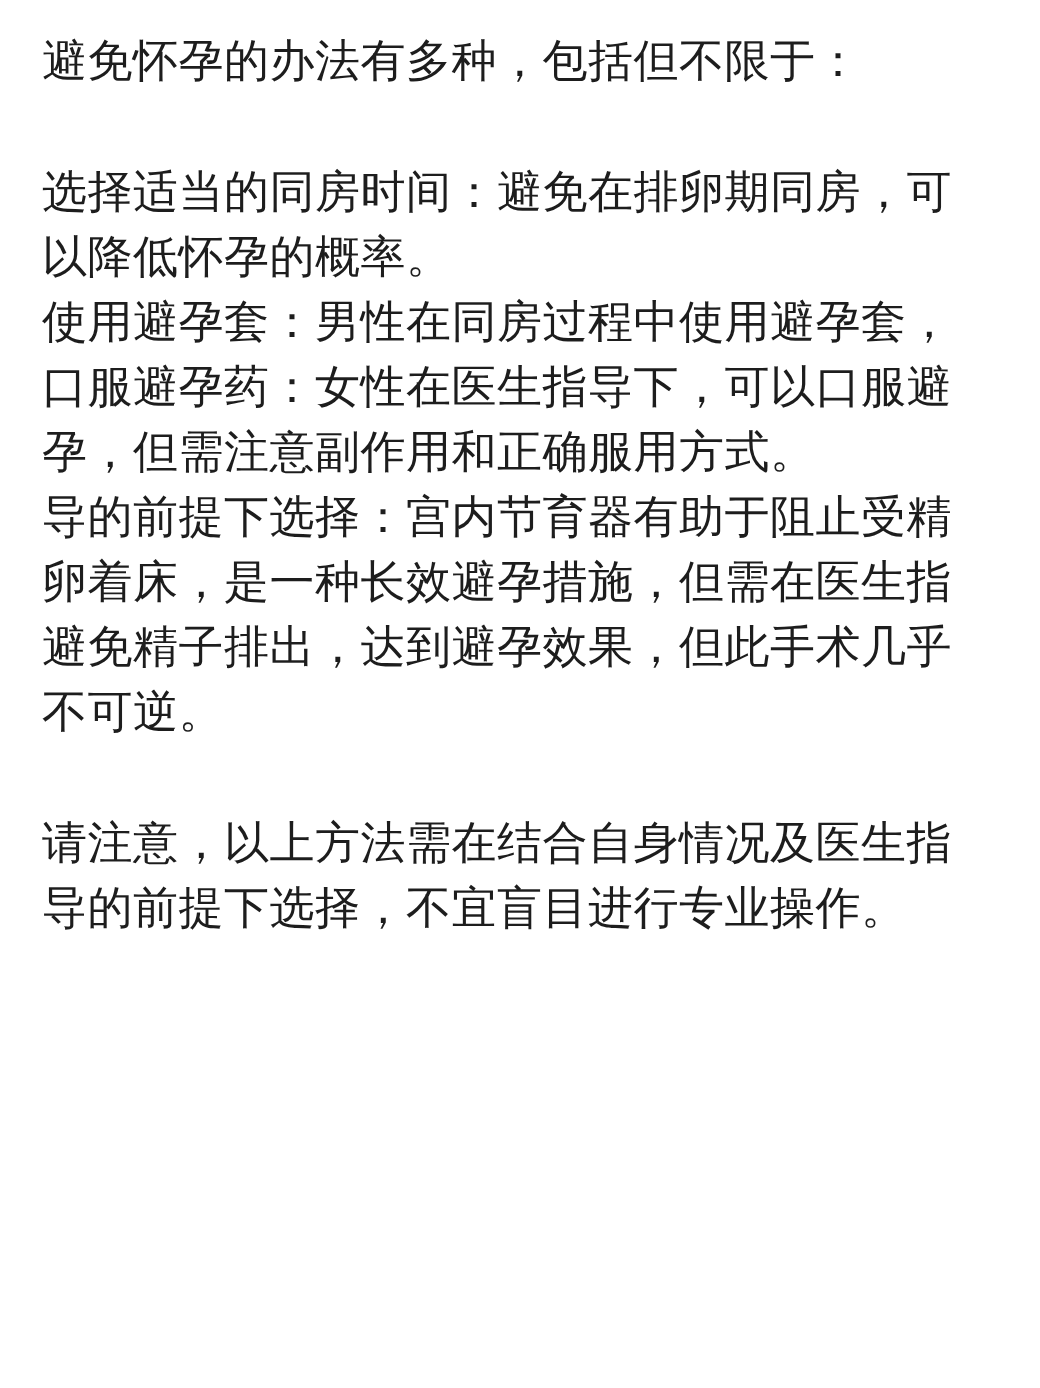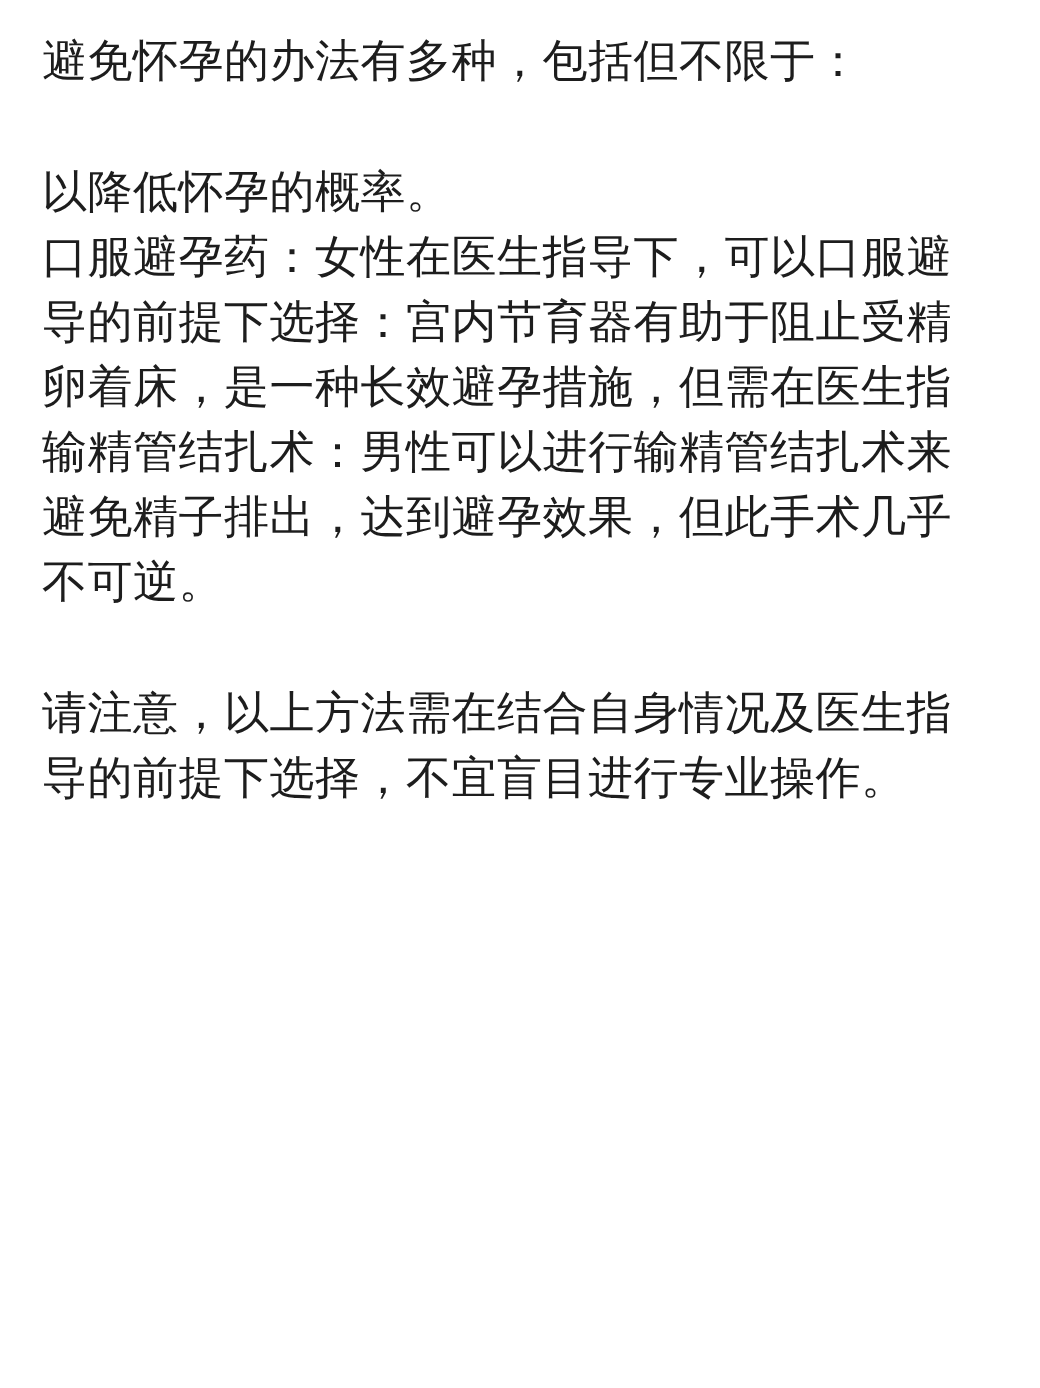--- a/index.html
+++ b/index.html
@@ -39,33 +39,35 @@
 <div class="doc" style="color: rgb(29, 29, 29);">
 
   <div class="para">
     <div class="line">避免怀孕的办法有多种，包括但不限于：</div>
   </div>
 
   <div class="spacer"></div>
 
   <div class="para">
     <div>
+      <div class="line">选择适当的同房时间：避免在排卵期同房，可</div>
       <div class="line">以降低怀孕的概率。</div>
     </div>
     <div>
+      <div class="line">使用避孕套：男性在同房过程中使用避孕套，</div>
     </div>
     <div>
       <div class="line">口服避孕药：女性在医生指导下，可以口服避</div>
+      <div class="line">孕，但需注意副作用和正确服用方式。</div>
     </div>
     <div>
       <div class="line">导的前提下选择：宫内节育器有助于阻止受精</div>
       <div class="line">卵着床，是一种长效避孕措施，但需在医生指</div>
     </div>
     <div>
-      <div class="line">输精管结扎术：男性可以进行输精管结扎术来</div>
       <div class="line">避免精子排出，达到避孕效果，但此手术几乎</div>
       <div class="line">不可逆。</div>
     </div>
   </div>
 
   <div class="spacer"></div>
 
   <div class="para">
     <div class="line">请注意，以上方法需在结合自身情况及医生指</div>
     <div class="line">导的前提下选择，不宜盲目进行专业操作。</div>

